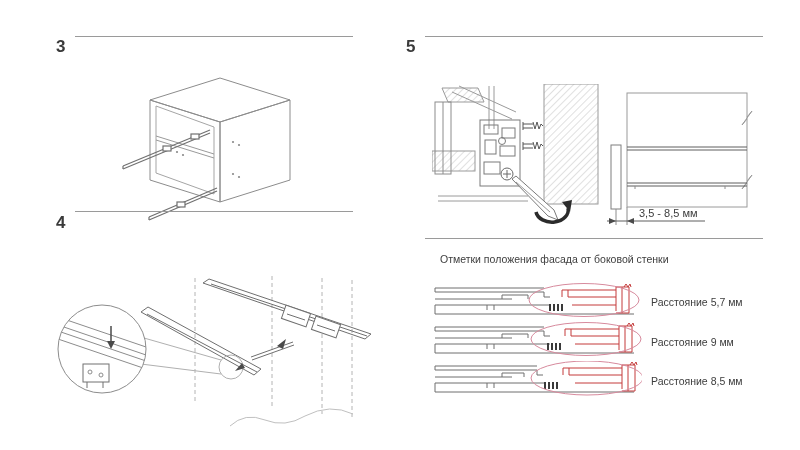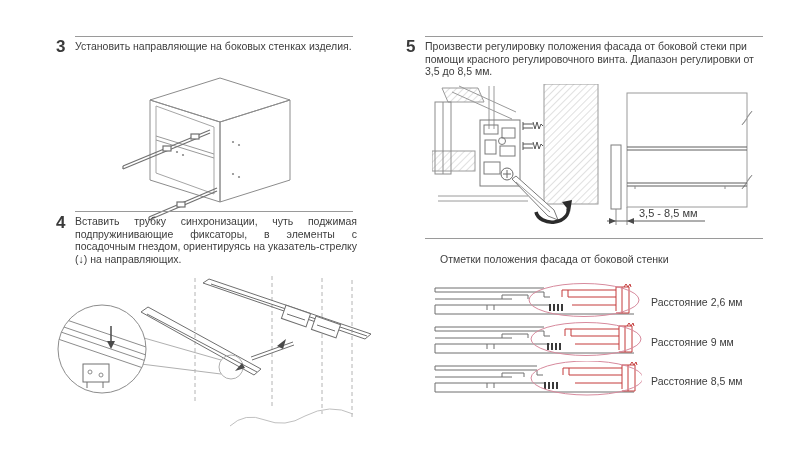--- a/index.html
+++ b/index.html
@@ -14,21 +14,20 @@
   .row-label{font-size:10.5px;color:#3d3d3d;white-space:nowrap;}
   svg{display:block;}
 </style>
 </head>
 <body>
 
 <div id="page">
 
   <div class="abs step-num" style="left:56px;top:38px;">3</div>
   <div class="abs divider" style="left:75px;top:36px;width:278px;"></div>
-  <div class="abs step-text" style="left:75px;top:40px;width:282px;">Установить направляющие на боковых стенках изделия.</div>
 
   <svg class="abs" style="left:115px;top:70px;" width="200" height="155" viewBox="0 0 200 155">
     <g fill="none" stroke="#8c8c8c" stroke-width="1">
 
       <polygon points="105,8 35,30 105,52 175,30"></polygon>
 
       <polygon points="35,30 105,52 105,132 35,110"></polygon>
 
       <polygon points="105,52 175,30 175,110 105,132"></polygon>
 
@@ -55,21 +54,20 @@
         <circle cx="68" cy="85" r="1.1"></circle>
       <circle cx="118" cy="72" r="1.1"></circle>
         <circle cx="124" cy="75" r="1.1"></circle>
       <circle cx="118" cy="104" r="1.1"></circle>
         <circle cx="124" cy="107" r="1.1"></circle>
     </g>
   </svg>
 
   <div class="abs divider" style="left:75px;top:211px;width:278px;"></div>
   <div class="abs step-num" style="left:56px;top:214px;">4</div>
-  <div class="abs step-text justify" style="left:75px;top:215px;width:282px;">Вставить трубку синхронизации, чуть поджимая подпружинивающие фиксаторы, в элементы с посадочным гнездом, ориентируясь на указатель-стрелку (↓) на направляющих.</div>
 
   <svg class="abs" style="left:45px;top:276px;" width="332" height="168" viewBox="0 0 332 168">
     <defs>
       <clipPath id="detailClip">
           <circle cx="57" cy="73" r="44"></circle>
         </clipPath>
     </defs>
 
     <g stroke="#b4b4b4" stroke-width="1" stroke-dasharray="4 3" fill="none">
       <line x1="150" y1="2" x2="150" y2="128"></line>
@@ -121,21 +119,20 @@
       </g>
       <g>
         <line x1="66" y1="50" x2="66" y2="66" stroke="#4a4a4a" stroke-width="1.5"></line>
         <polygon points="62,65 70,65 66,73" fill="#4a4a4a"></polygon>
       </g>
     </g>
   </svg>
 
   <div class="abs divider" style="left:425px;top:36px;width:338px;"></div>
   <div class="abs step-num" style="left:406px;top:38px;">5</div>
-  <div class="abs step-text" style="left:425px;top:40px;width:342px;">Произвести регулировку положения фасада от боковой стеки при помощи красного регулировочного винта. Диапазон регулировки от 3,5 до 8,5 мм.</div>
 
   <svg class="abs" style="left:432px;top:84px;" width="175" height="152" viewBox="0 0 175 152">
     <defs>
       <pattern id="hatch" width="5" height="5" patternUnits="userSpaceOnUse" patternTransform="rotate(45)">
         <line x1="0" y1="0" x2="0" y2="5" stroke="#c2c2c2" stroke-width="1"></line>
       </pattern>
     </defs>
 
     <rect x="112" y="0" width="54" height="120" fill="url(#hatch)" stroke="#9a9a9a"></rect>
 
@@ -259,21 +256,21 @@
       <line x1="130" y1="7" x2="130" y2="14"></line>
         <line x1="136" y1="7" x2="136" y2="14"></line>
       <line x1="136" y1="14" x2="184" y2="14"></line>
       <line x1="140" y1="22" x2="184" y2="22"></line>
       <polyline points="184,28 184,4 197,4 197,30 184,30"></polyline>
       <line x1="190" y1="4" x2="190" y2="30"></line>
       <polyline points="192,4 194,1 196,4 198,1 199,4"></polyline>
     </g>
     <ellipse cx="152" cy="17" rx="55" ry="16.5" fill="none" stroke="#d78a9d"></ellipse>
   </svg>
-  <div class="abs row-label" style="left:651px;top:296px;">Расстояние 2,6 мм</div>
+  <div class="abs row-label" style="left:651px;top:296px;">Расстояние 5,7 мм</div>
 
   <svg class="abs" style="left:432px;top:322px;" width="210" height="40" viewBox="0 0 210 40">
     <g stroke="#6e6e6e" fill="none">
       <line x1="3" y1="5" x2="112" y2="5"></line>
         <line x1="3" y1="9" x2="112" y2="9"></line>
       <line x1="3" y1="5" x2="3" y2="9"></line>
         <polyline points="112,9 112,14 118,14"></polyline>
       <line x1="3" y1="16" x2="80" y2="16"></line>
       <polyline points="70,16 70,12 96,12 96,16"></polyline>
       <line x1="3" y1="22" x2="118" y2="22"></line>

